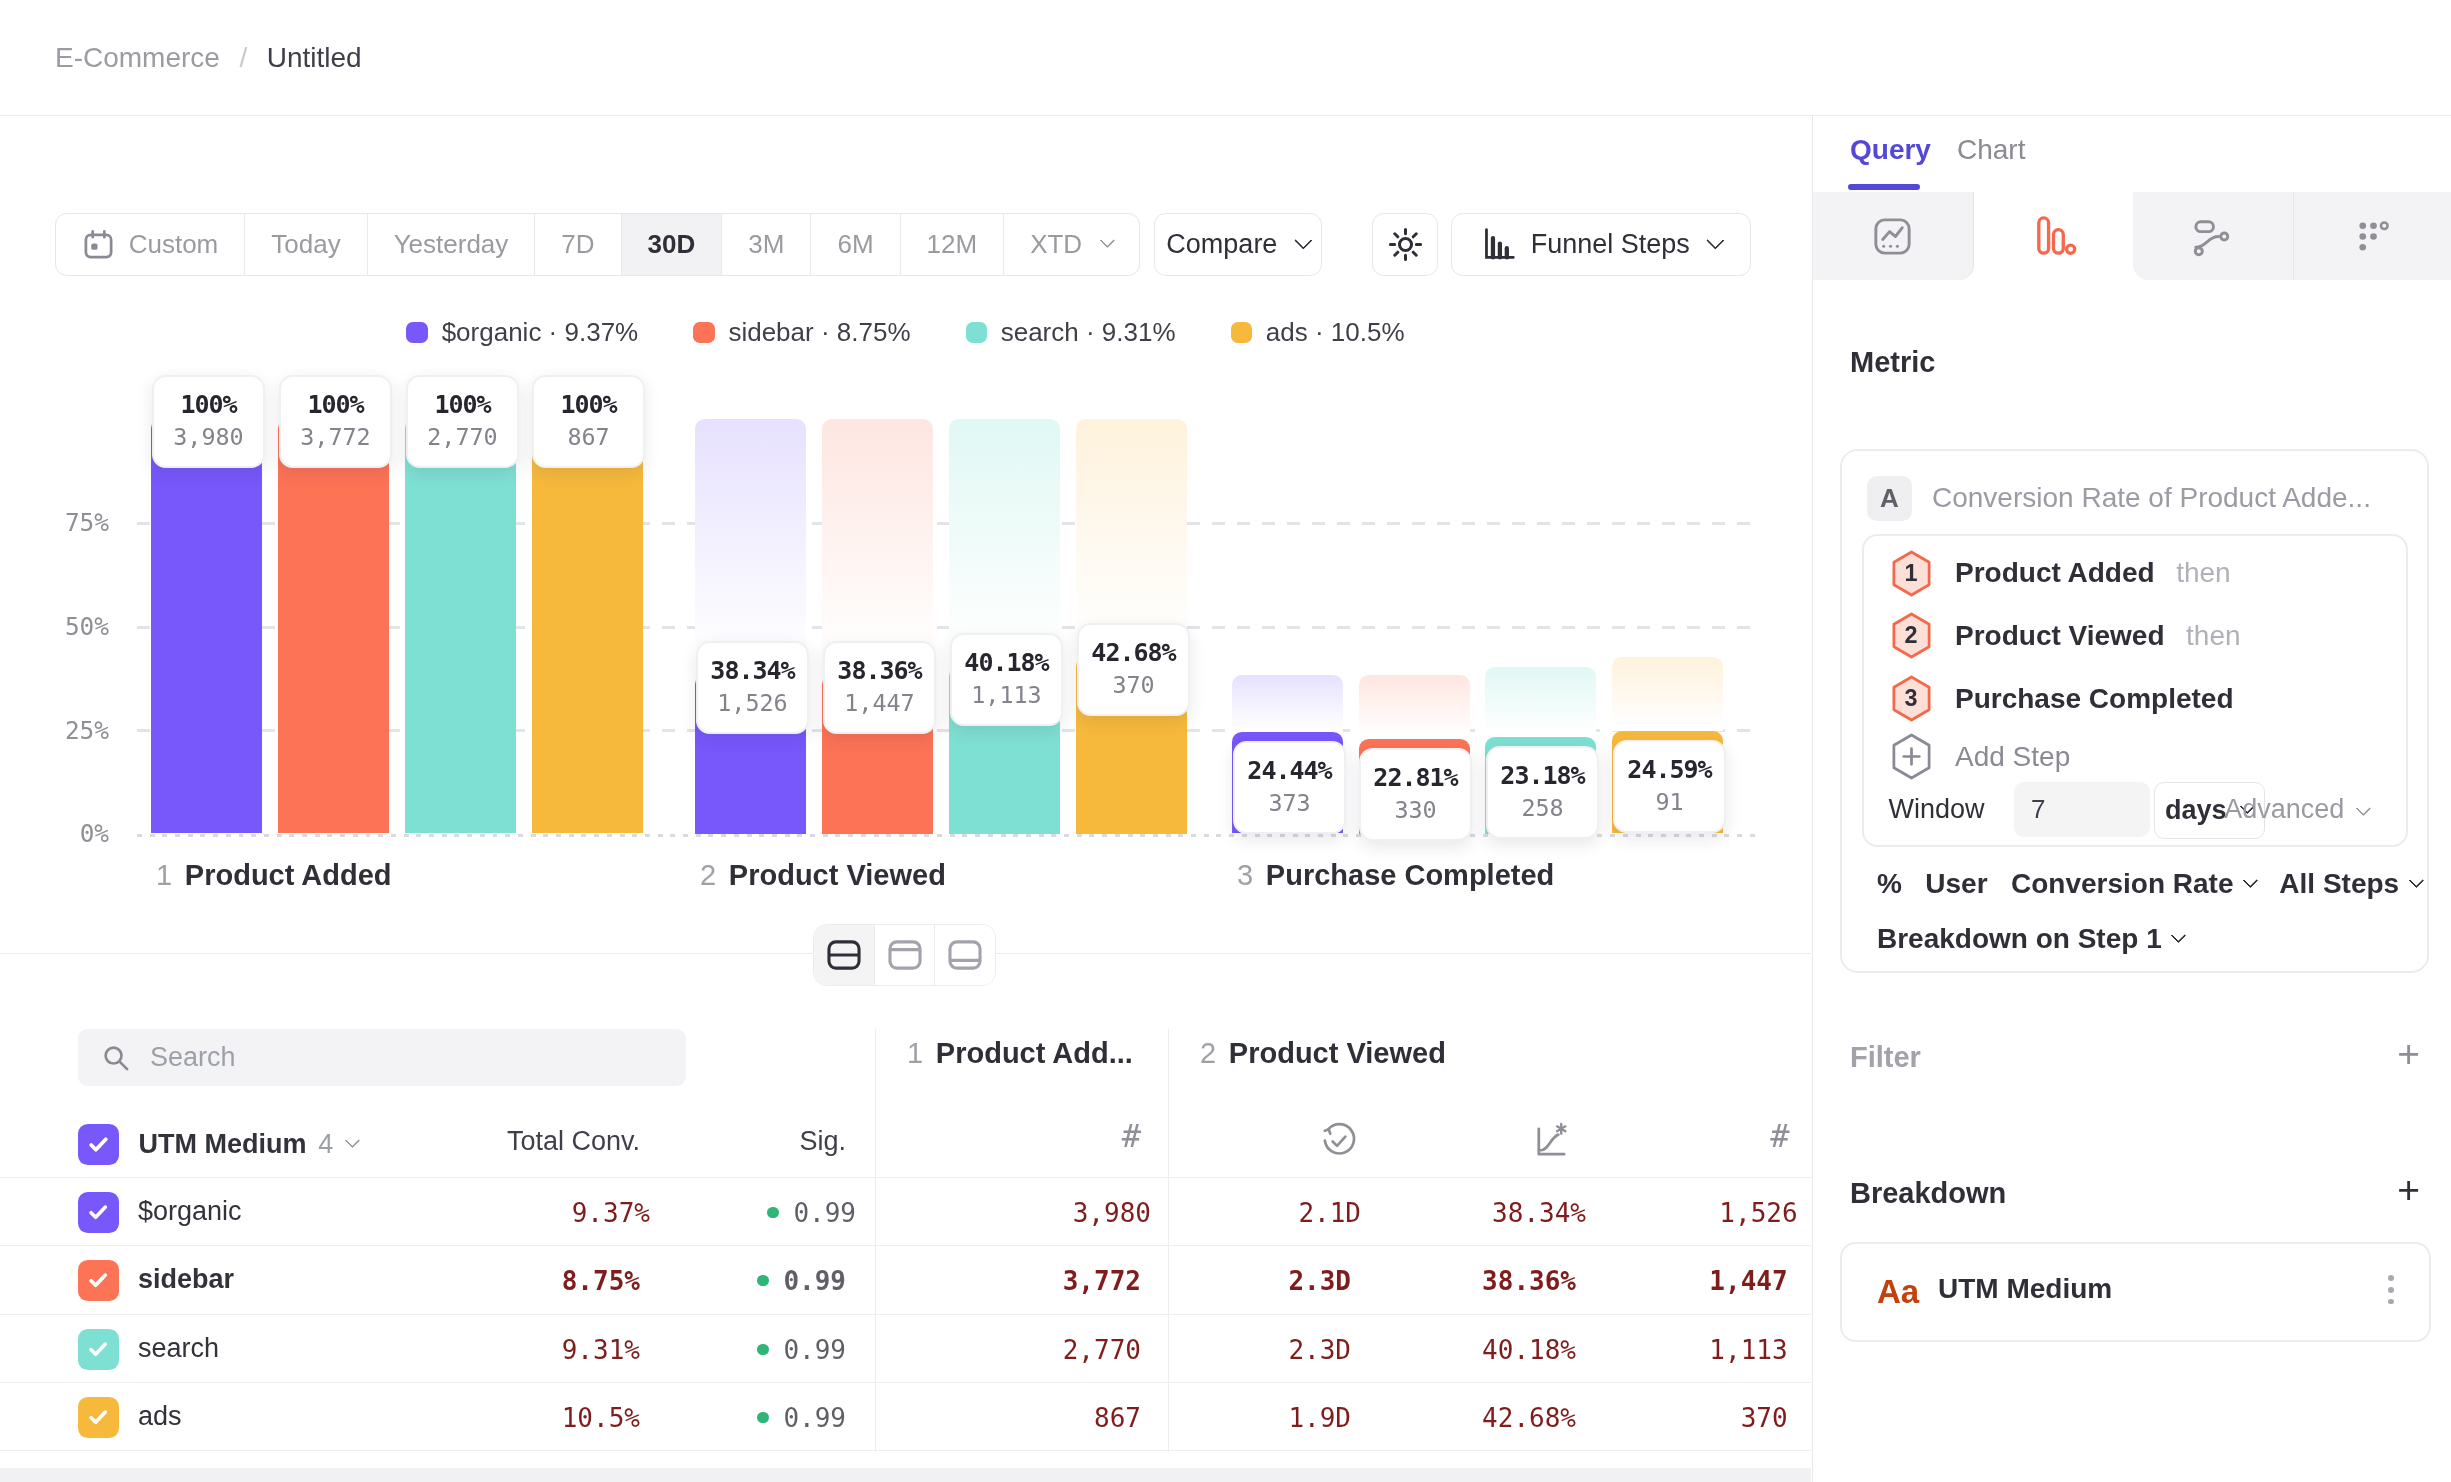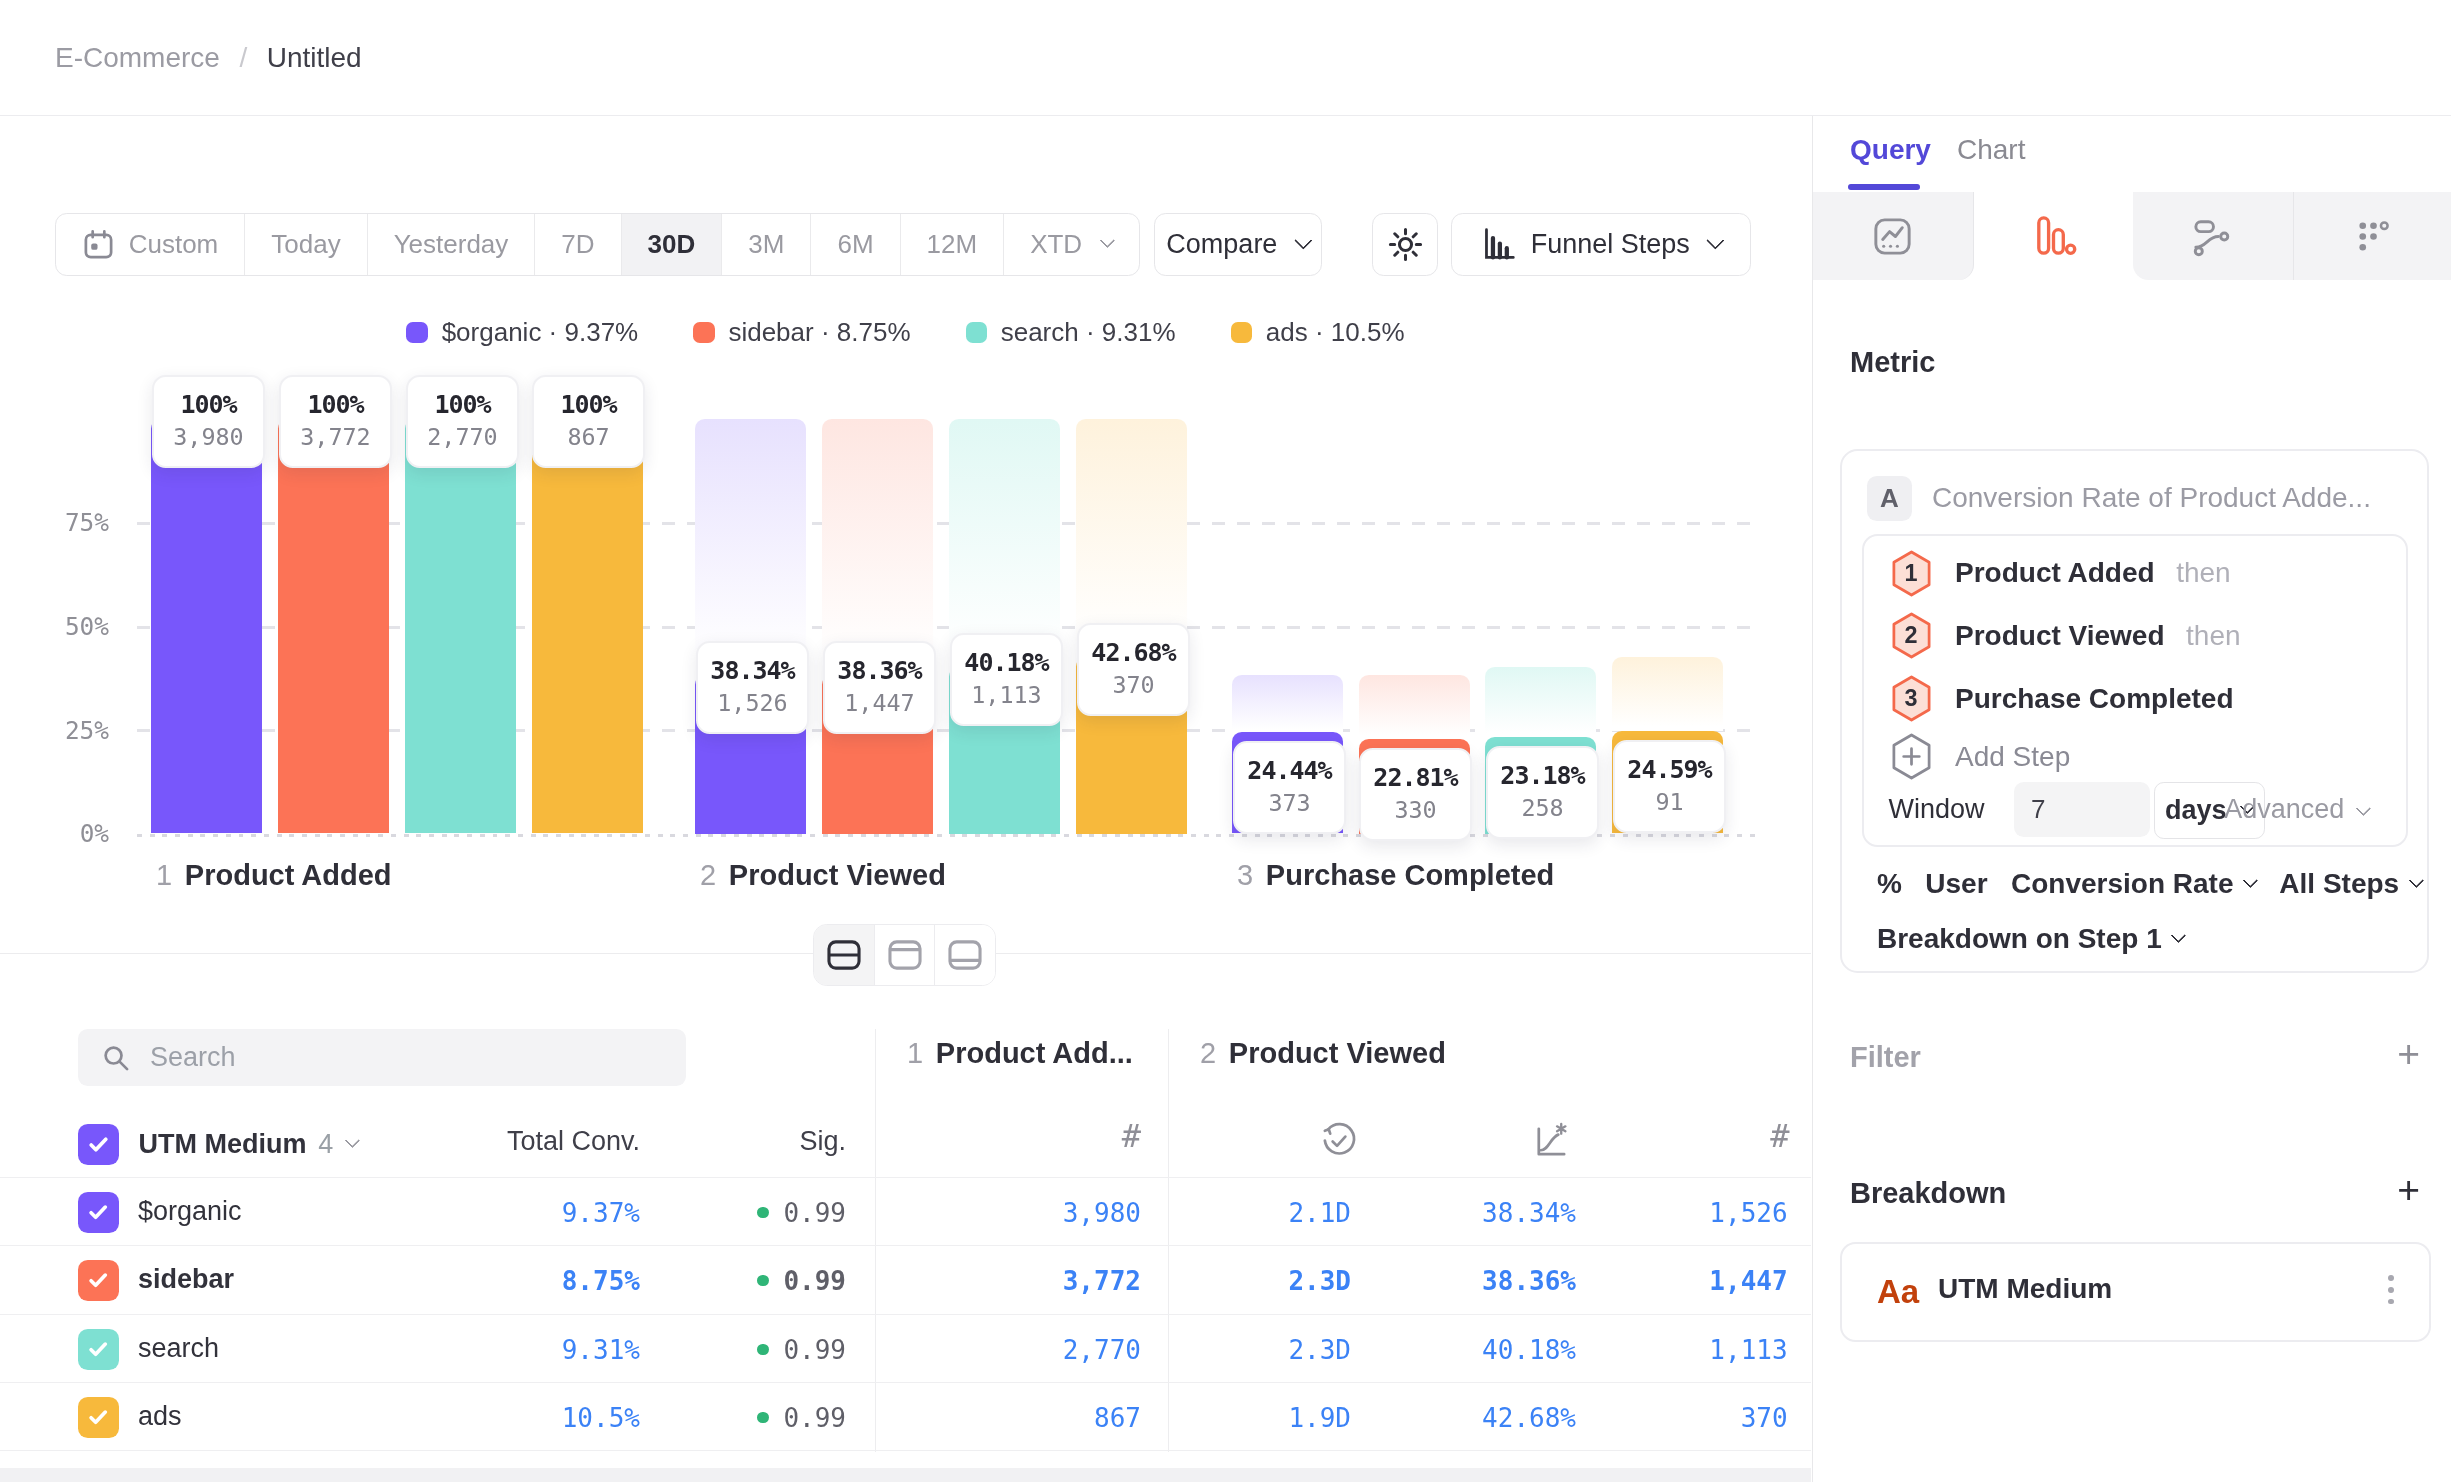--- a/index.html
+++ b/index.html
@@ -67,21 +67,21 @@
   .vline{position:absolute;top:913px;height:423px;width:1px;background:#EDEDEF}
   .hrow{position:absolute;height:62px;display:flex;align-items:center}
   .hdr-label{font-size:27px;font-weight:700;color:#32323B}
   .hdr-count{font-size:27px;color:#9AA0A6;margin-left:11.7px}
   .hdr-col{position:absolute;top:1010px;font-size:27px;color:#3F3F49;font-weight:500;text-align:right}
   .metric-ico{position:absolute;top:1005px;color:#8F8F97}
   .hash{font-family:"DejaVu Sans Mono",monospace;font-size:32px;color:#8F8F97;font-weight:400}
   .checkbox{width:41px;height:41px;border-radius:9.8px;display:flex;align-items:center;justify-content:center;cursor:pointer}
   .trow{position:absolute;left:0;width:1811px;height:68px;border-top:1px solid #EFEFF1}
   .trow-label{position:absolute;left:138px;top:17.6px;font-size:27px;color:#32323B}
-  .num-cell{position:absolute;top:19.5px;font-family:"DejaVu Sans Mono",monospace;font-size:26px;color:#3b82f6;text-align:right}
+  .num-cell{position:absolute;top:19.5px;font-family:"DejaVu Sans Mono",monospace;font-size:26px;color:#7f1d1d;text-align:right}
   .sig-cell{position:absolute;top:19.5px;display:flex;align-items:center;gap:14.6px}
   .sig-dot{width:11.7px;height:11.7px;border-radius:50%;background:#2FB577}
   .bottom-strip{position:absolute;left:0;top:1352px;width:1811px;height:14.6px;background:#F1F1F3}
 
   
   #panel{position:absolute;left:1812px;top:116px;width:640px;height:1366px;background:#fff;border-left:1px solid #E8E8EA}
   .ptab{position:absolute;top:17.6px;font-size:28px;cursor:pointer}
   .ptab.active{color:#5348D8;font-weight:700}
   .ptab.idle{color:#8A8A92;font-weight:500}
   .ptab-underline{position:absolute;left:35px;top:68px;width:72px;height:5.9px;border-radius:2.9px;background:#5348D8}
@@ -382,21 +382,21 @@
     <div class="metric-ico" style="left:1531px">
       <svg width="39" height="39" viewBox="0 0 40 40" fill="none" stroke="#8F8F97" stroke-width="2.8" stroke-linecap="round" stroke-linejoin="round">
         <path d="M8 8v26h26"></path>
         <path d="M10 30c8 0 10-13 18-16"></path>
         <path d="M31 3v10M26.7 5.5l8.6 5M35.3 5.5l-8.6 5" stroke-width="2.4"></path>
       </svg>
     </div>
     <div class="metric-ico hash" style="right:21.5px;top:1001px">#</div>
 
     <div id="table-rows">
-        <div class="trow" style="top: 1061px;">
+        <div class="trow" style="top: 1061px; padding-left: 10px;">
           <div class="checkbox" style="position: absolute; left: 78px; top: 13.7px; background: rgb(120, 87, 251);">
             <svg width="24.4" height="24.4" viewBox="0 0 24 24" fill="none" stroke="#fff" stroke-width="3.6" stroke-linecap="round" stroke-linejoin="round">
               <path d="M5 12.5l4.5 4.5L19 7"></path>
             </svg>
           </div>
           <div class="trow-label">$organic</div>
           <div class="num-cell" style="right: 1171px;">9.37%</div>
           <div class="sig-cell" style="right: 965px;">
             <span class="sig-dot"></span>
             <span class="mono" style="font-size: 26px; color: rgb(95, 95, 104);">0.99</span>

